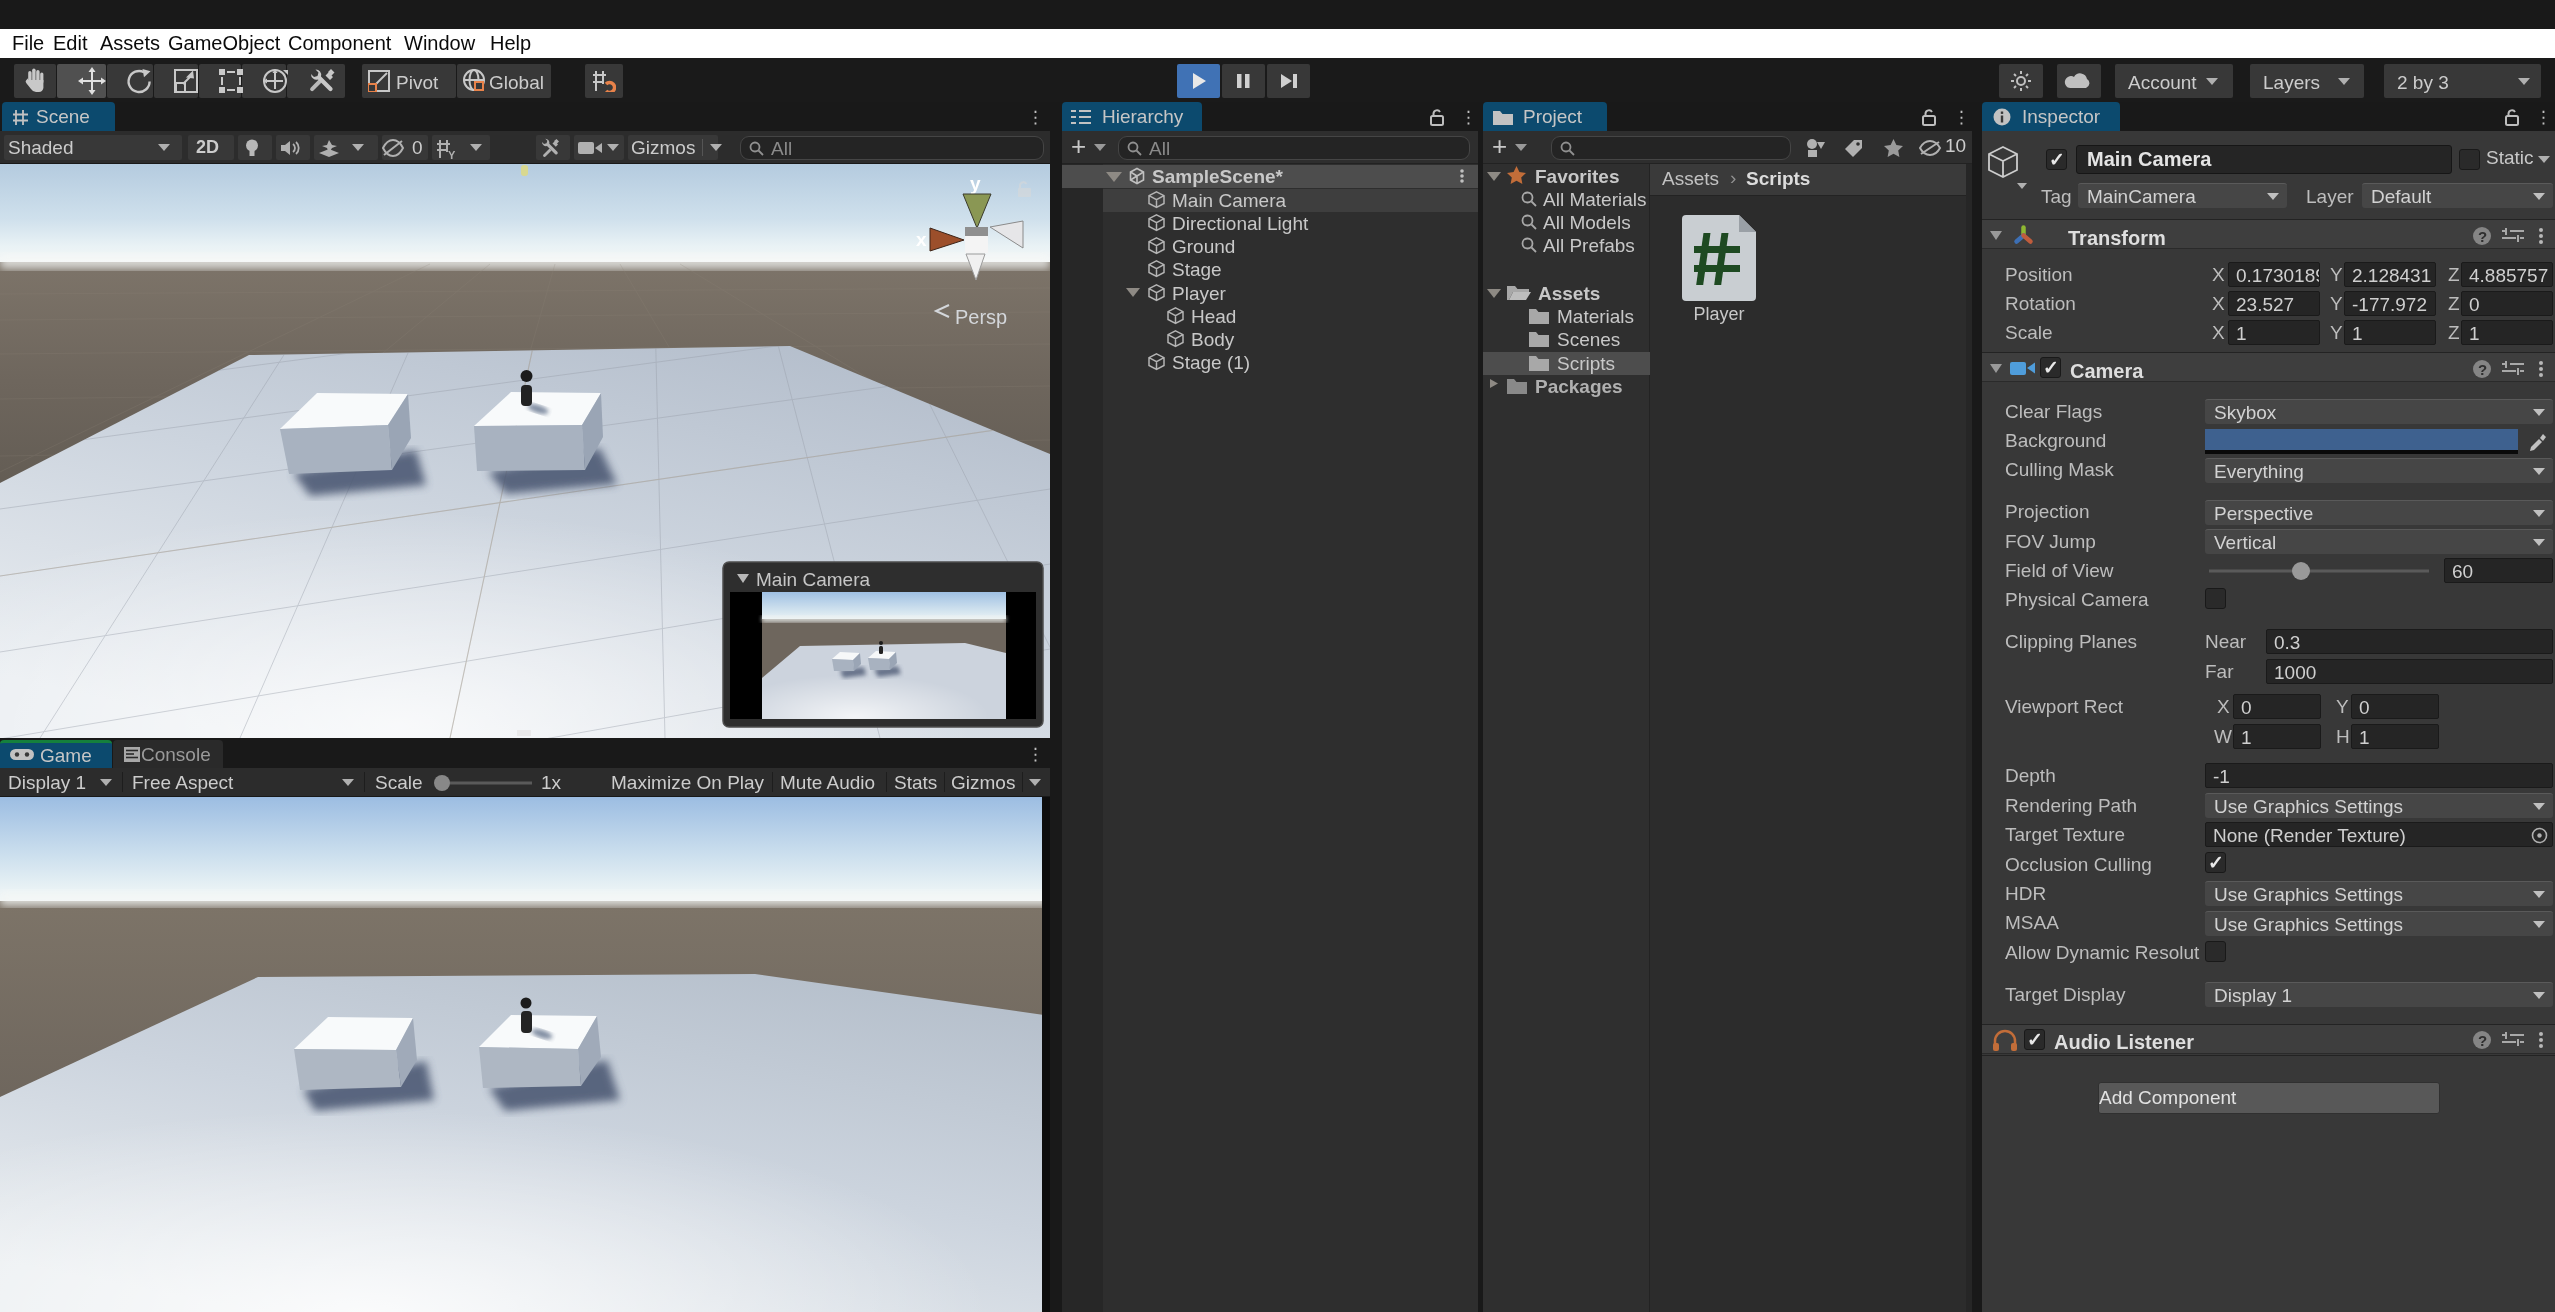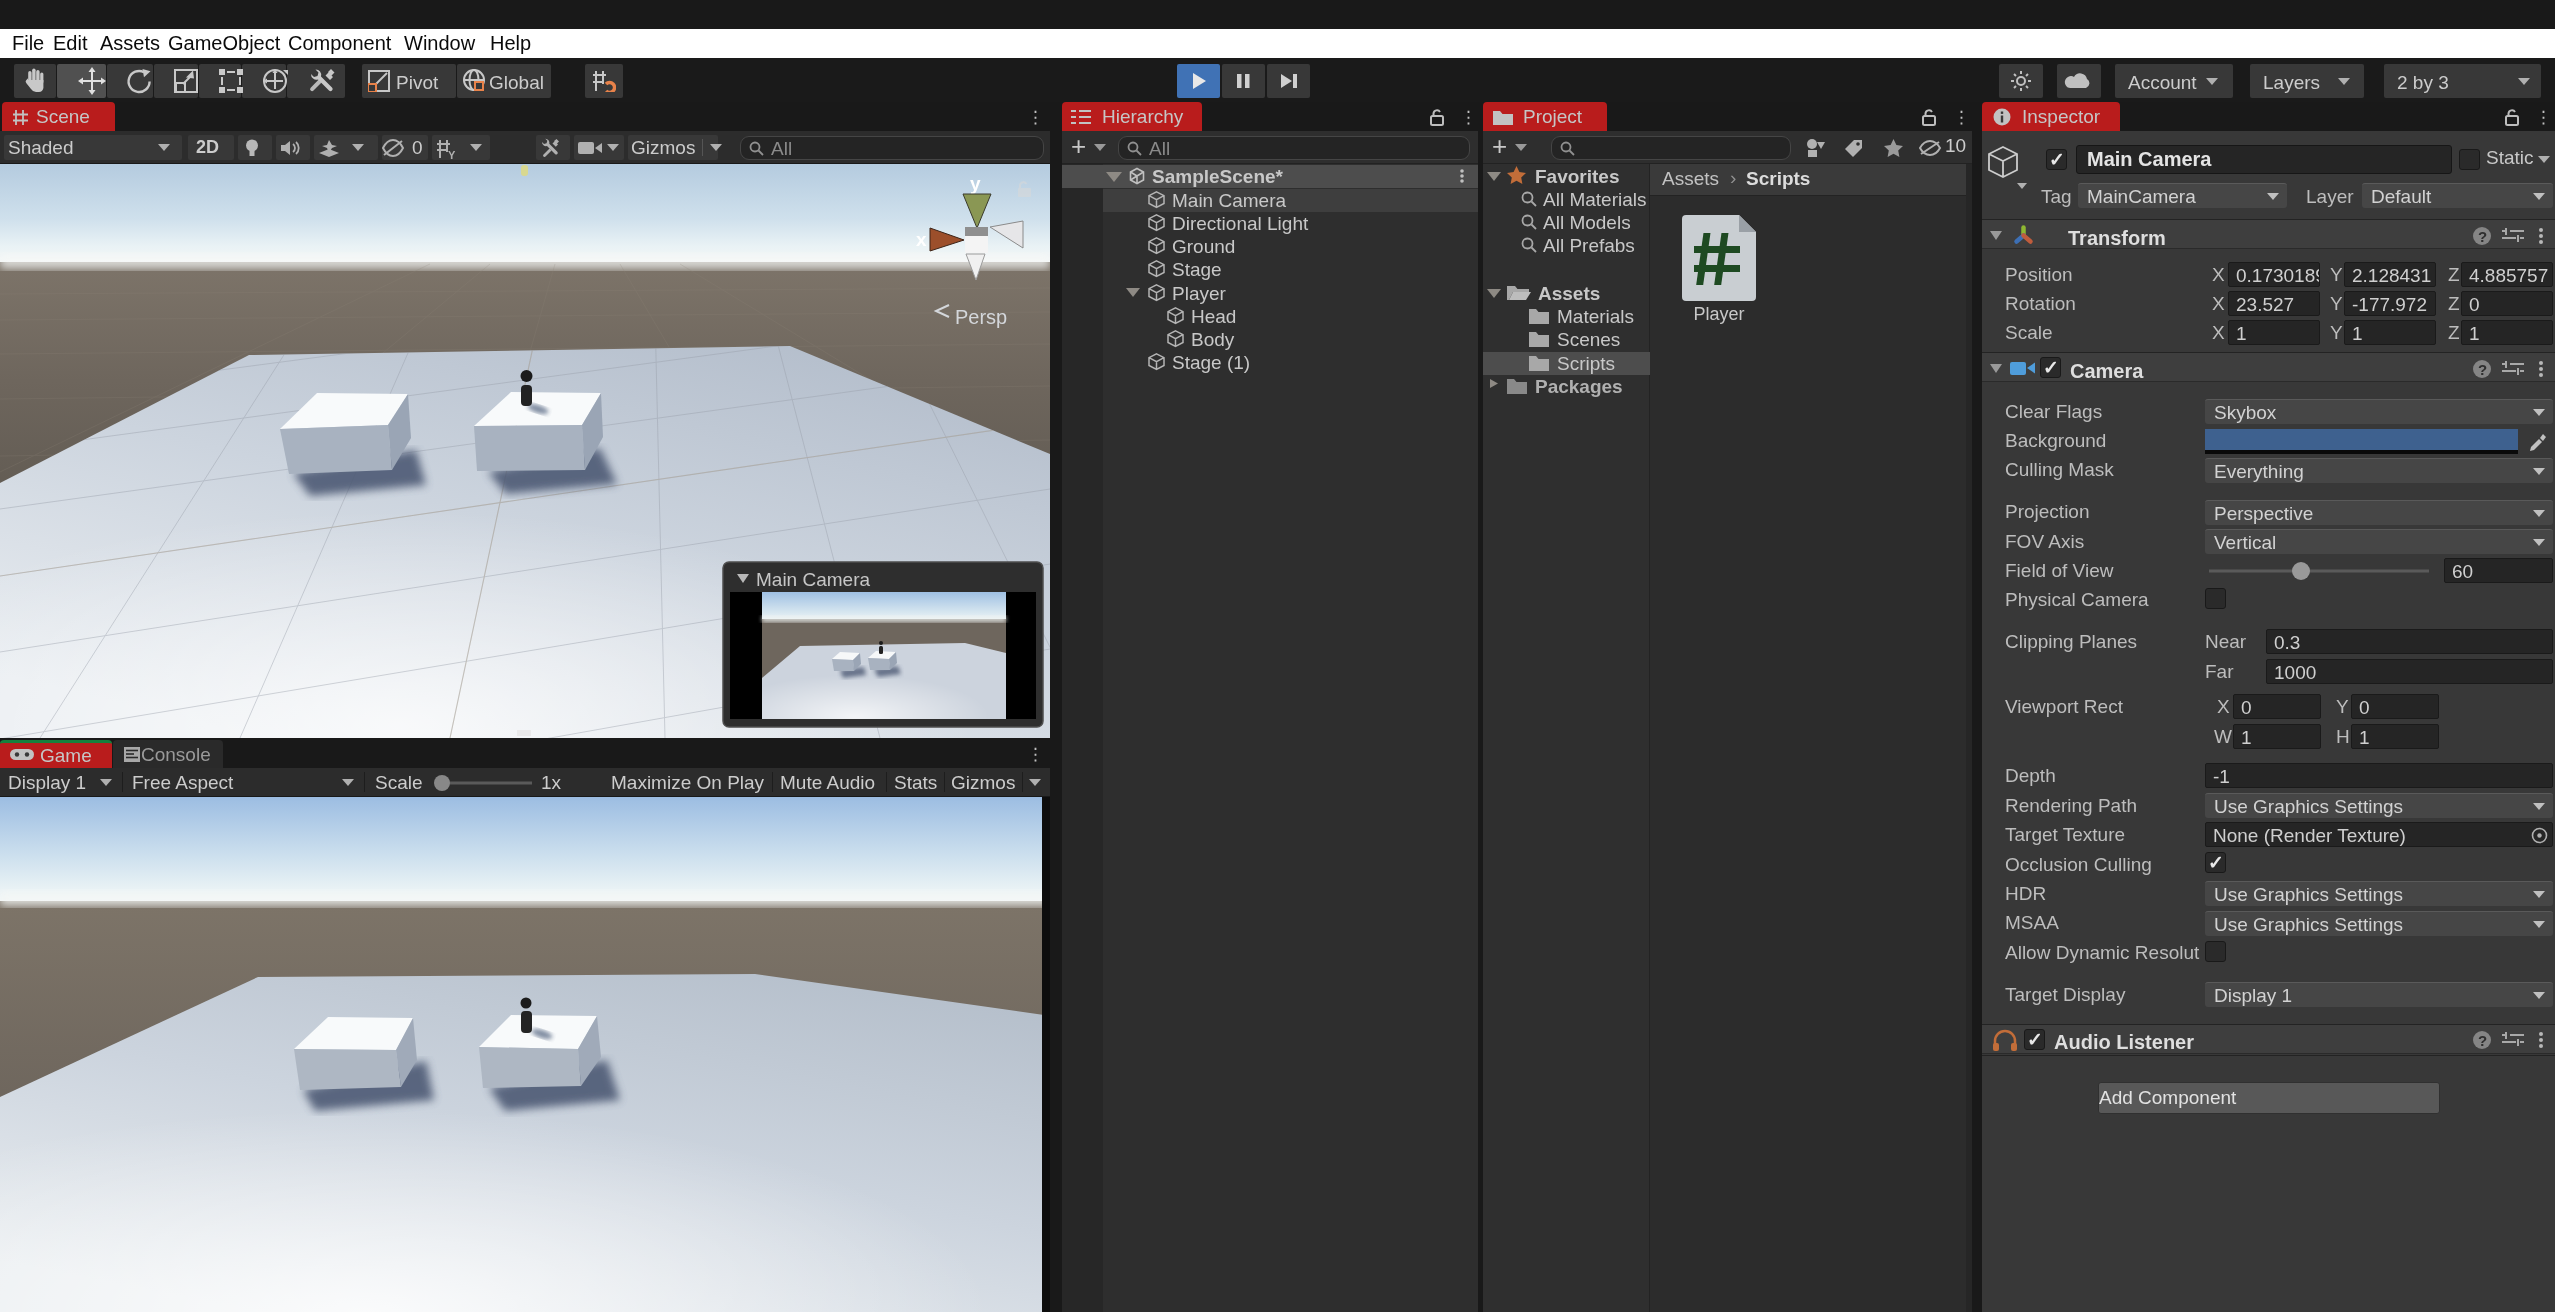--- a/index.html
+++ b/index.html
@@ -9,21 +9,21 @@
   #root { position:relative; width:2555px; height:1312px; }
   
   #titlebar { left:0; top:0; width:2555px; height:29px; background:#ffffff; color:#111; }
   #menubar  { left:0; top:29px; width:2555px; height:29px; background:#ffffff; color:#111; }
   #toolbar  { left:0; top:58px; width:2555px; height:44px; background:#1a1a1a; }
   .menuitem { position:absolute; top:3px; font-size:20px; color:#0a0a0a; }
   .tbtn { position:absolute; top:6px; height:34px; background:#383838; border-radius:2px; }
   .tbtn.sel { background:#505050; }
   
   .tabbar { background:#191919; }
-  .tab { position:absolute; top:0; height:29px; background:#b91c1c; border-radius:4px 4px 0 0;
+  .tab { position:absolute; top:0; height:29px; background:#0c4a6e; border-radius:4px 4px 0 0;
          color:#c6c6c6; font-size:19px; line-height:29px; }
   .tab.dim { background:#2a2a2a; color:#9a9a9a; }
   .ptoolbar { background:#2c2c2c; border-bottom:1px solid #191919; }
   .kebab { position:absolute; color:#c0c0c0; font-size:17px; letter-spacing:0; }
   .ddtext { color:#cccccc; font-size:19px; }
   .tri-dn { display:inline-block; width:0; height:0; border-left:6px solid transparent;
             border-right:6px solid transparent; border-top:7px solid #b0b0b0; }
   
   .row-label { position:absolute; color:#bdbdbd; font-size:19px; }
   .dropdown { position:absolute; background:#464646; border-radius:3px; height:25px;
@@ -795,21 +795,21 @@
     <div class="row-label" style="left:23px;top:299px">Background</div>
     <div class="abs" style="left:223px;top:298px;width:313px;height:21px;background:#3e618f"></div>
     <div class="abs" style="left:223px;top:319px;width:313px;height:4px;background:#0a0a0a"></div>
     <svg class="abs" style="left:544px;top:297px" width="24" height="24">
       <path d="M5 19 l8 -8 3 3 -8 8 -4 1 Z M14 10 l3 -4 3 3 -3 4 Z" fill="#c0c0c0"></path>
     </svg>
     <div class="row-label" style="left:23px;top:328px">Culling Mask</div>
     <div class="dropdown" style="left:223px;top:327px;width:348px">Everything<div class="arr"></div></div>
     <div class="row-label" style="left:23px;top:370px">Projection</div>
     <div class="dropdown" style="left:223px;top:369px;width:348px">Perspective<div class="arr"></div></div>
-    <div class="row-label" style="left:23px;top:400px">FOV Axis</div>
+    <div class="row-label" style="left:23px;top:400px">FOV Jump</div>
     <div class="dropdown" style="left:223px;top:398px;width:348px">Vertical<div class="arr"></div></div>
     <div class="row-label" style="left:23px;top:429px">Field of View</div>
     <svg class="abs" style="left:223px;top:429px" width="230" height="22">
       <line x1="4" y1="11" x2="224" y2="11" stroke="#5a5a5a" stroke-width="3"></line>
       <circle cx="96" cy="11" r="9" fill="#999999"></circle>
     </svg>
     <div class="vfield" style="left:462px;top:427px;width:109px">60</div>
     <div class="row-label" style="left:23px;top:458px">Physical Camera</div>
     <div class="chk" style="left:223px;top:457px"></div>
     <div class="row-label" style="left:23px;top:500px">Clipping Planes</div>

